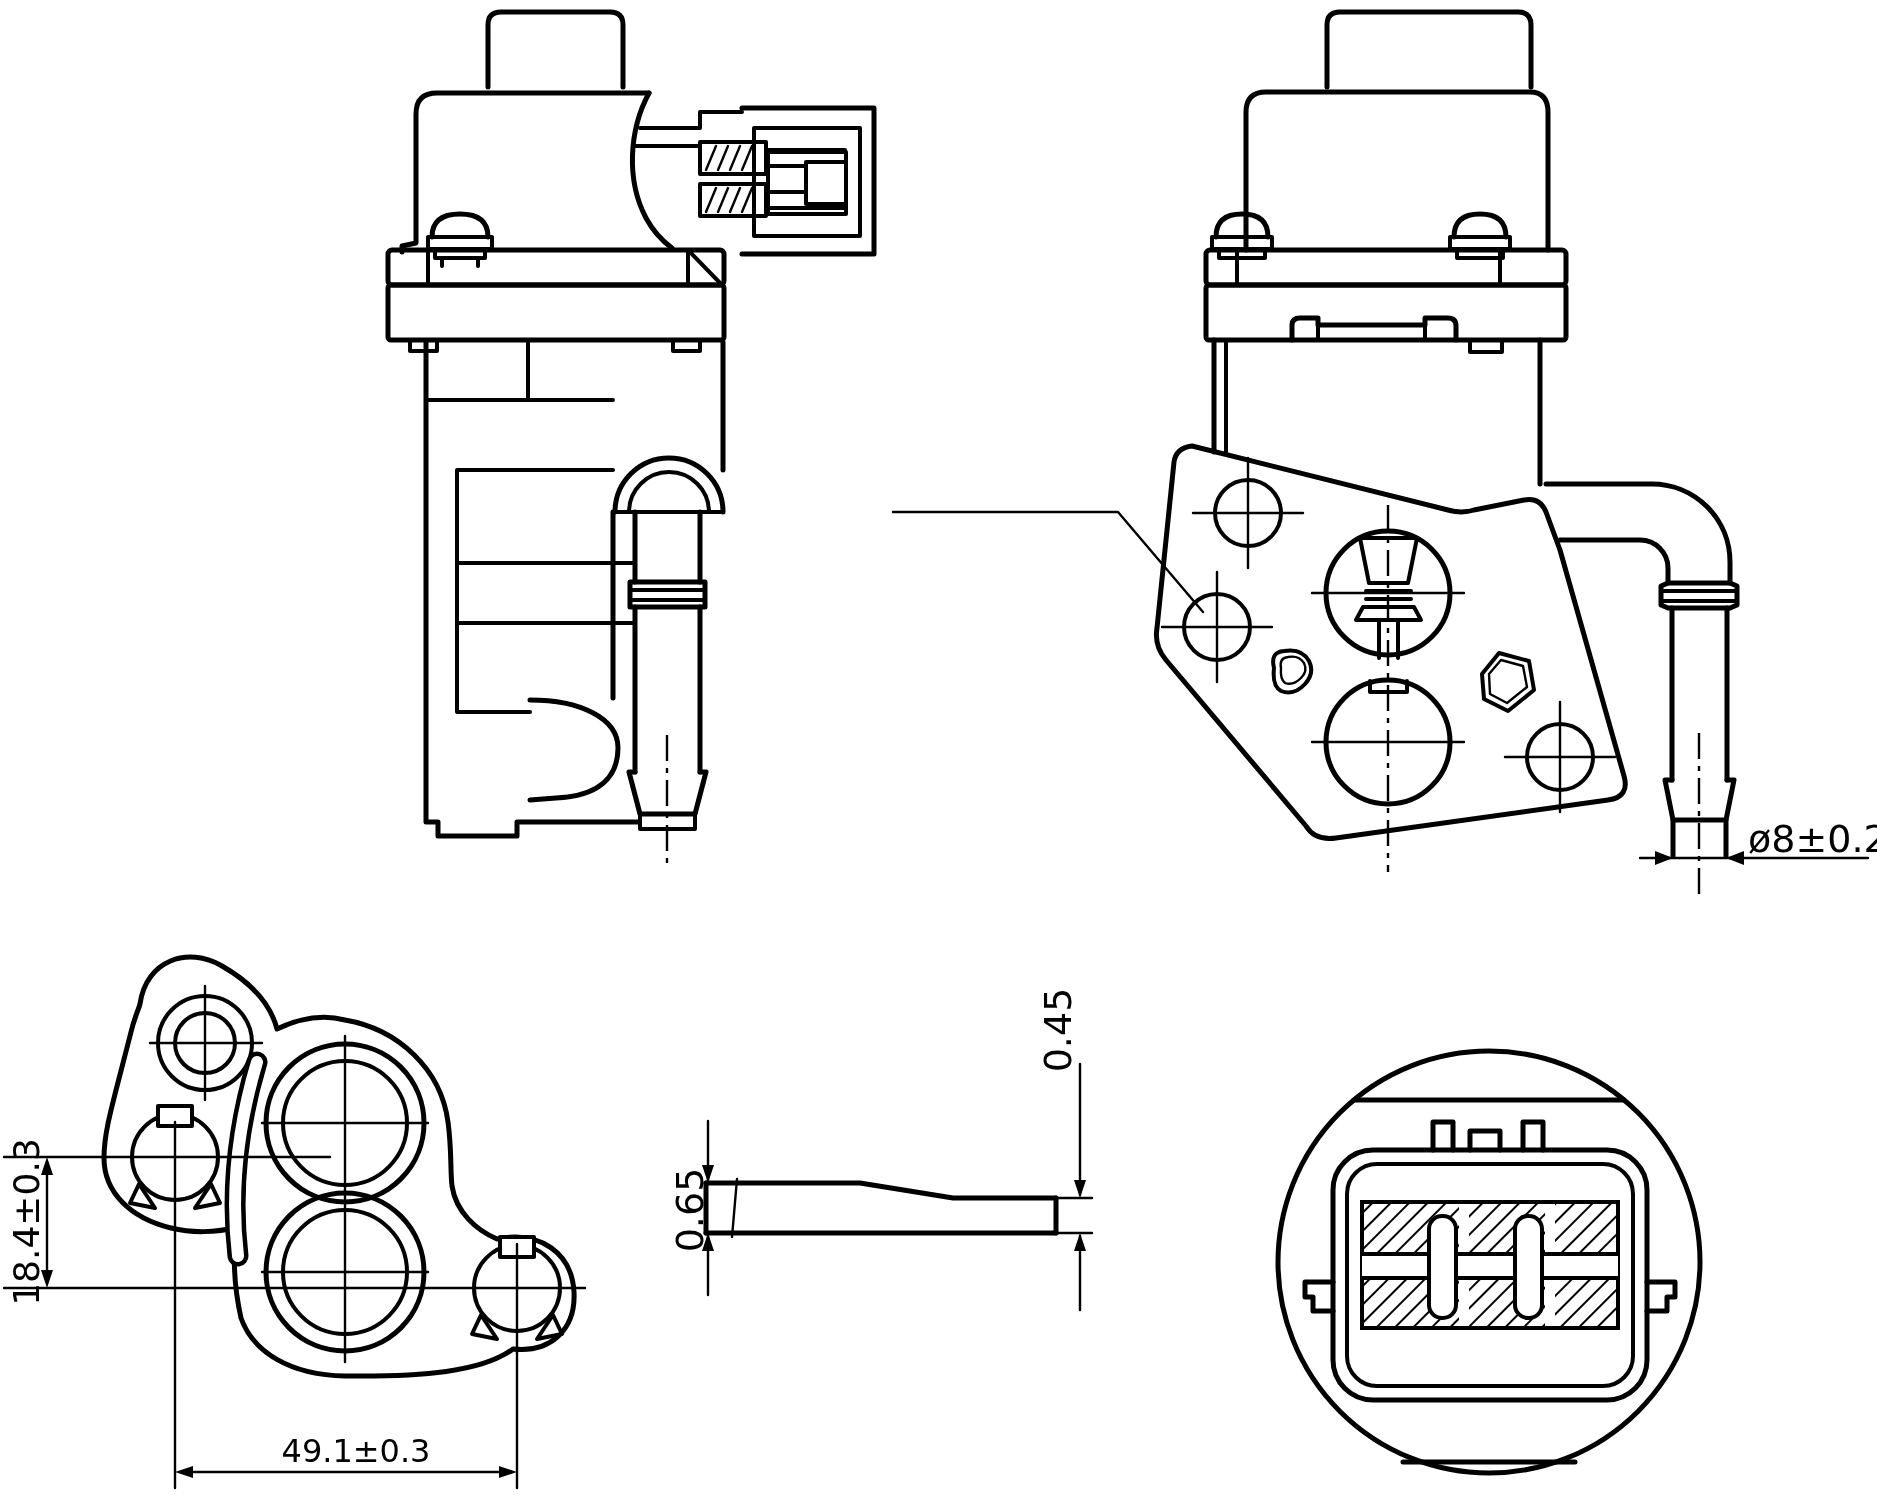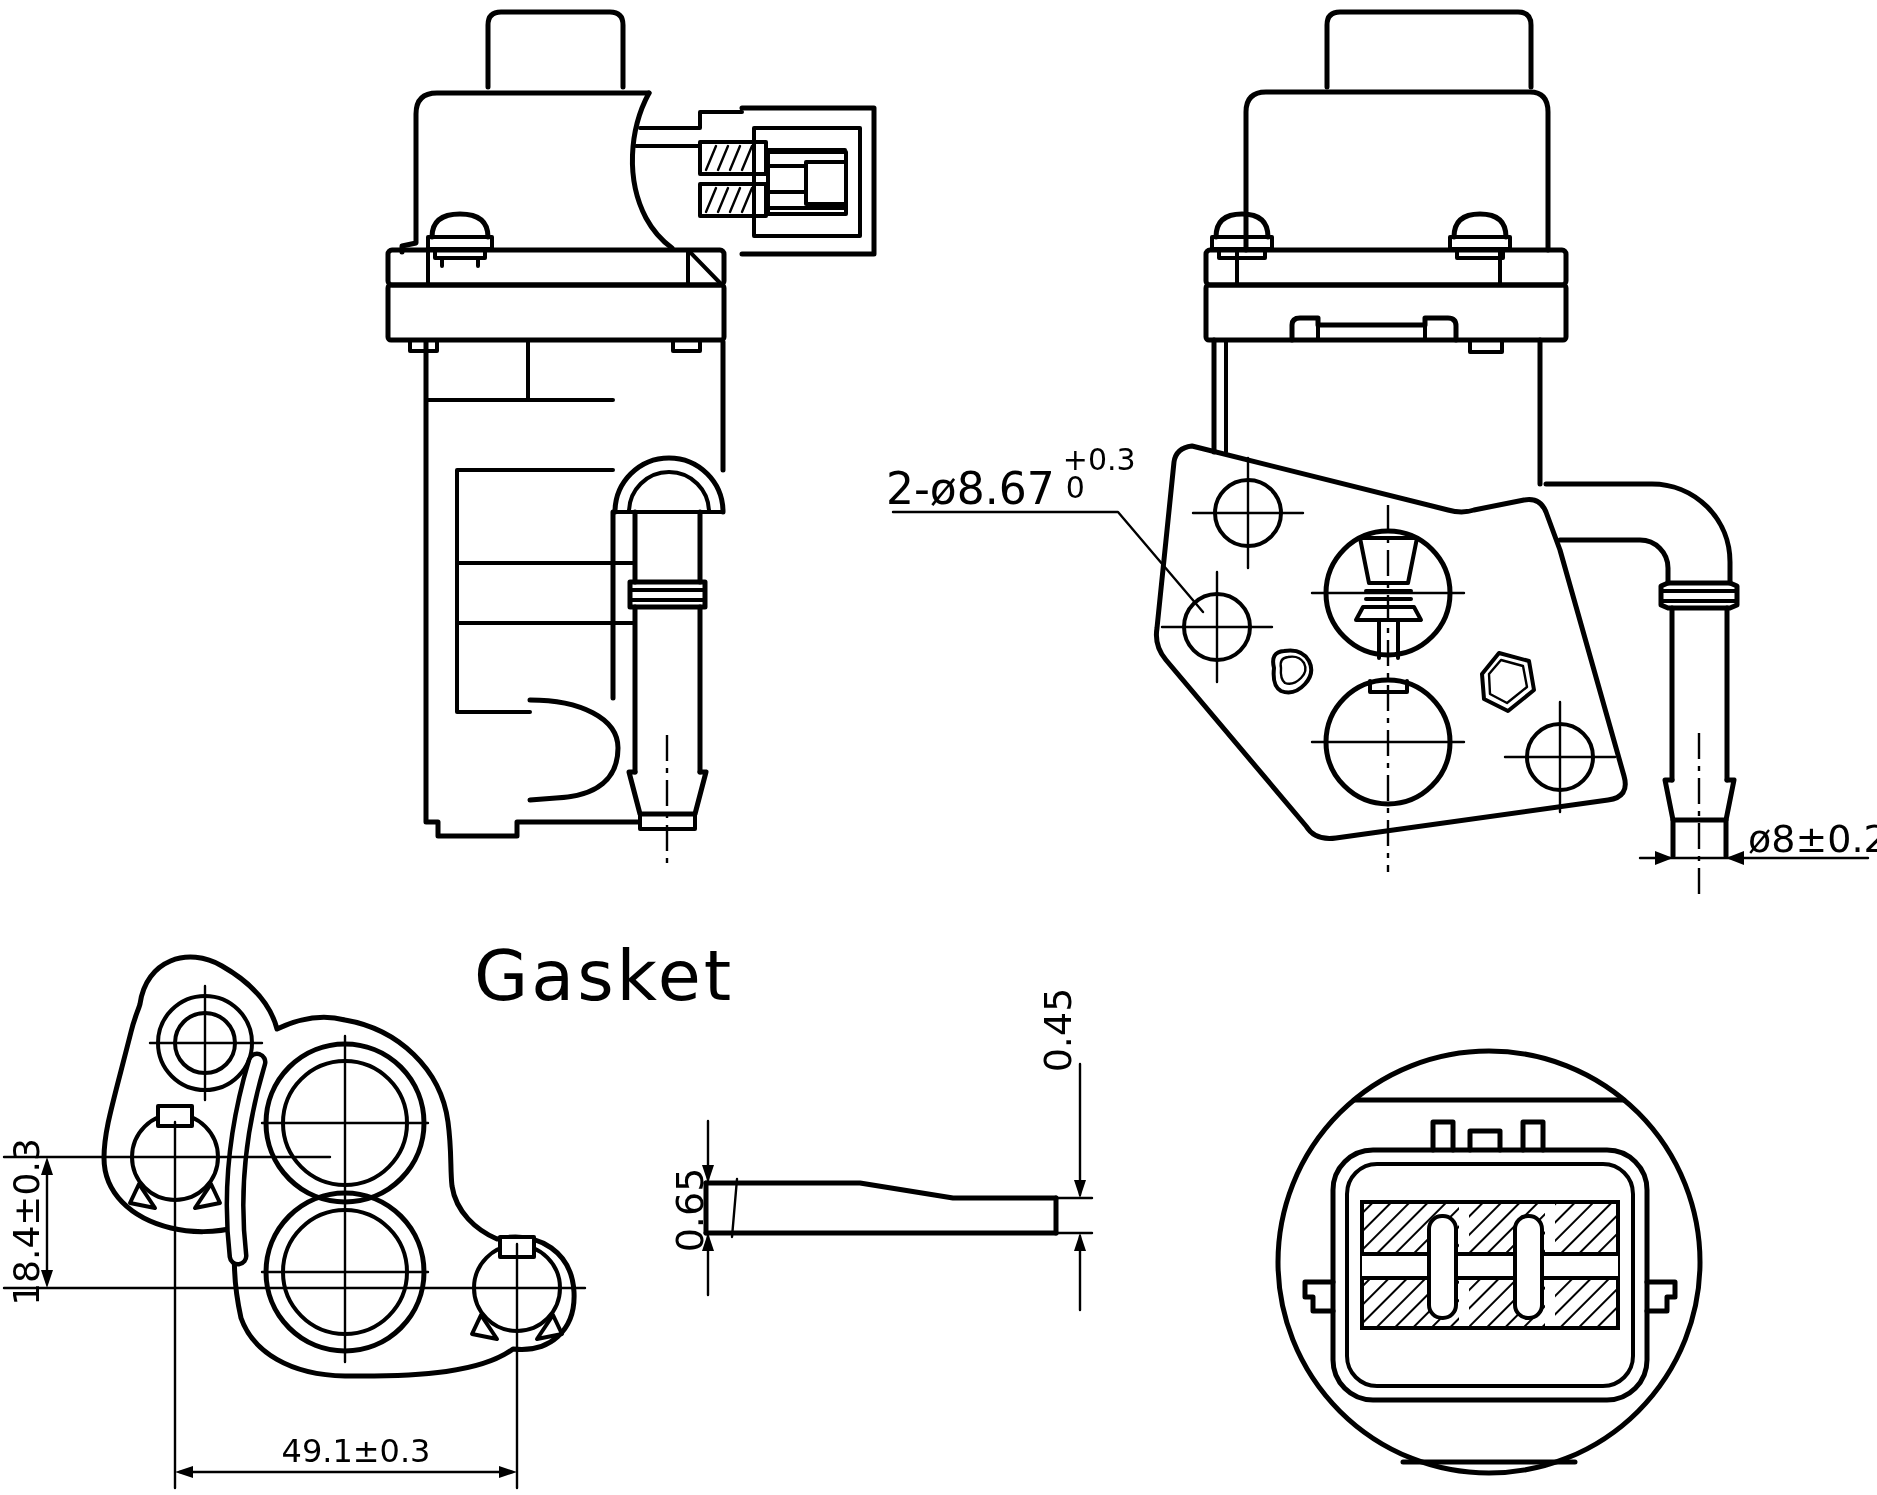--- a/index.html
+++ b/index.html
@@ -263,33 +263,25 @@
       <rect x="1459" y="1204" width="10" height="122" fill="#fff"></rect>
       <rect x="1545" y="1204" width="10" height="122" fill="#fff"></rect>
       <rect x="1362" y="1254" width="256" height="24" fill="#fff"></rect>
       <path class="ml" d="M1362,1254 L1618,1254 M1362,1278 L1618,1278"></path>
       <rect class="wf" x="1429" y="1216" width="27" height="102" rx="13"></rect>
       <rect class="wf" x="1515" y="1216" width="27" height="102" rx="13"></rect>
     </g>
   </g>
 </svg>
 
-<div class="dim" id="lbl-gasket">Gasket</div>
-
-<div class="dim" id="lbl-dim-holes">
-  <span>2-ø8.67</span>
-  <span class="tol">
-    <span>+0.3</span>
-    <span>0</span>
-  </span>
+
+
+<div class="dim" id="lbl-tube-od">ø8±0.2</div>
+
+<div class="vdim" id="lbl-18">18.4±0.3</div>
+
+<div class="cdim" id="lbl-49">49.1±0.3</div>
+
+<div class="vdim" id="lbl-065">0.65</div>
+
+<div class="vdim" id="lbl-045">0.45</div>
+
 </div>
 
-<div class="dim" id="lbl-tube-od">ø8±0.2</div>
-
-<div class="vdim" id="lbl-18">18.4±0.3</div>
-
-<div class="cdim" id="lbl-49">49.1±0.3</div>
-
-<div class="vdim" id="lbl-065">0.65</div>
-
-<div class="vdim" id="lbl-045">0.45</div>
-
-</div>
-
 </body></html>

